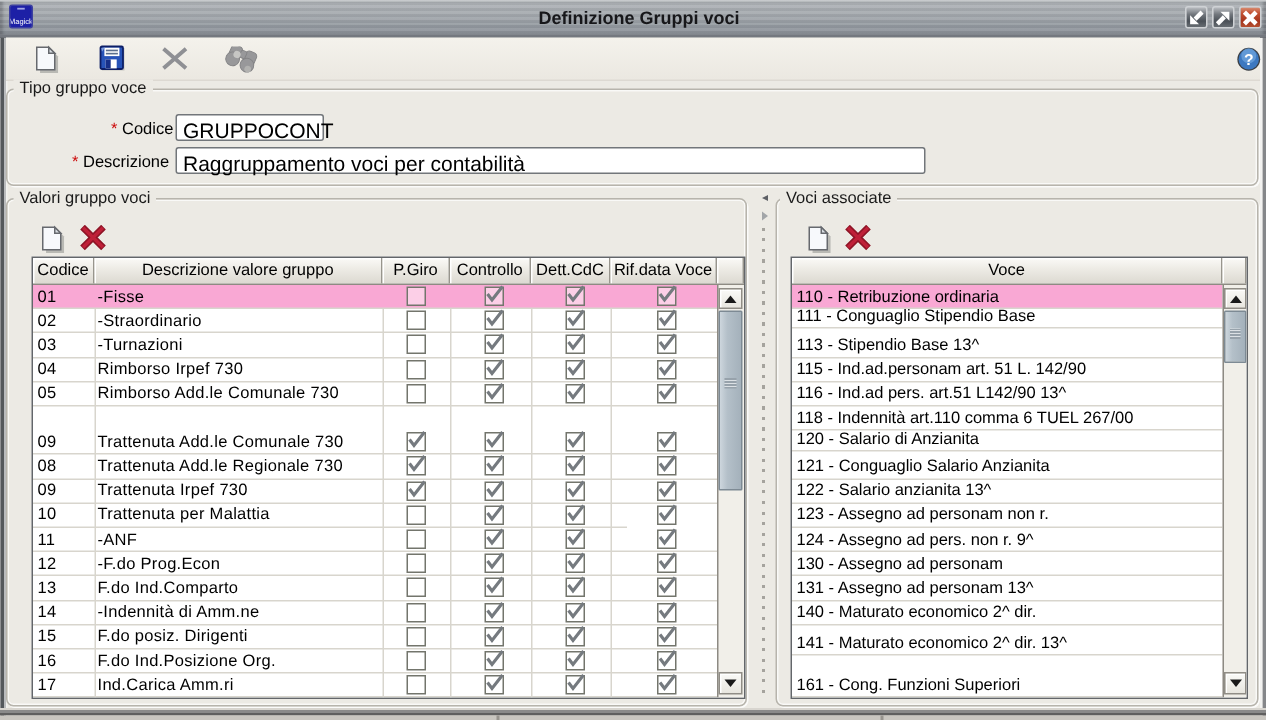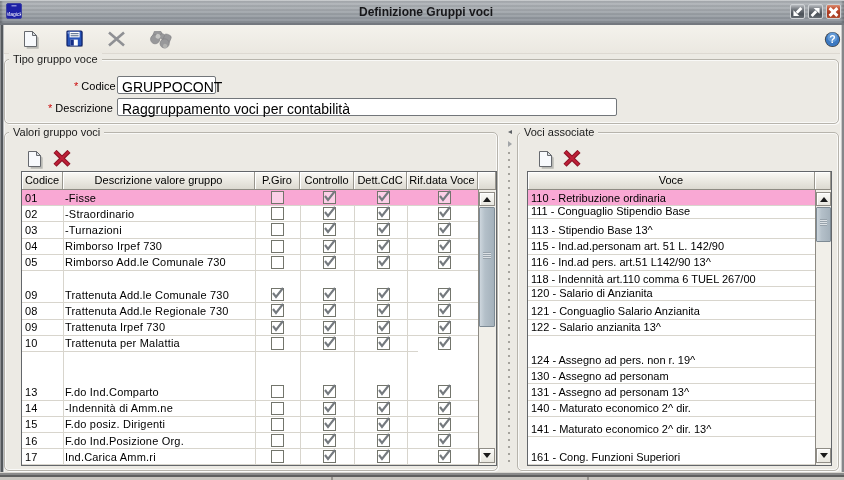--- a/index.html
+++ b/index.html
@@ -306,20 +306,54 @@
       </svg>
 <div class="cb" style="left:354.5px;top:1.0px"></div>
       <svg class="ck" style="left:353.5px;top:-2.0px" width="16" height="16" viewBox="0 0 16 16">
         <path d="M3 8 L6 12 L13 3" stroke="#757a7f" stroke-width="2.1" fill="none"></path>
       </svg>
 <div class="cb" style="left:415.5px;top:1.0px"></div>
       <svg class="ck" style="left:414.5px;top:-2.0px" width="16" height="16" viewBox="0 0 16 16">
         <path d="M3 8 L6 12 L13 3" stroke="#757a7f" stroke-width="2.1" fill="none"></path>
       </svg>
 </div>
+<div class="row" style="left:0;top:180.0px;width:456px;height:16.2px">
+<span class="rtxt" style="left:3px">11</span>
+<span class="rtxt" style="left:43px">-ANF</span>
+<div class="cb" style="left:249.0px;top:1.0px"></div>
+<div class="cb" style="left:301.0px;top:1.0px"></div>
+      <svg class="ck" style="left:300.0px;top:-2.0px" width="16" height="16" viewBox="0 0 16 16">
+        <path d="M3 8 L6 12 L13 3" stroke="#757a7f" stroke-width="2.1" fill="none"></path>
+      </svg>
+<div class="cb" style="left:354.5px;top:1.0px"></div>
+      <svg class="ck" style="left:353.5px;top:-2.0px" width="16" height="16" viewBox="0 0 16 16">
+        <path d="M3 8 L6 12 L13 3" stroke="#757a7f" stroke-width="2.1" fill="none"></path>
+      </svg>
+<div class="cb" style="left:415.5px;top:1.0px"></div>
+      <svg class="ck" style="left:414.5px;top:-2.0px" width="16" height="16" viewBox="0 0 16 16">
+        <path d="M3 8 L6 12 L13 3" stroke="#757a7f" stroke-width="2.1" fill="none"></path>
+      </svg>
+</div>
+<div class="row" style="left:0;top:196.2px;width:456px;height:16.2px">
+<span class="rtxt" style="left:3px">12</span>
+<span class="rtxt" style="left:43px">-F.do Prog.Econ</span>
+<div class="cb" style="left:249.0px;top:1.0px"></div>
+<div class="cb" style="left:301.0px;top:1.0px"></div>
+      <svg class="ck" style="left:300.0px;top:-2.0px" width="16" height="16" viewBox="0 0 16 16">
+        <path d="M3 8 L6 12 L13 3" stroke="#757a7f" stroke-width="2.1" fill="none"></path>
+      </svg>
+<div class="cb" style="left:354.5px;top:1.0px"></div>
+      <svg class="ck" style="left:353.5px;top:-2.0px" width="16" height="16" viewBox="0 0 16 16">
+        <path d="M3 8 L6 12 L13 3" stroke="#757a7f" stroke-width="2.1" fill="none"></path>
+      </svg>
+<div class="cb" style="left:415.5px;top:1.0px"></div>
+      <svg class="ck" style="left:414.5px;top:-2.0px" width="16" height="16" viewBox="0 0 16 16">
+        <path d="M3 8 L6 12 L13 3" stroke="#757a7f" stroke-width="2.1" fill="none"></path>
+      </svg>
+</div>
 <div class="row" style="left:0;top:212.4px;width:456px;height:16.2px">
 <span class="rtxt" style="left:3px">13</span>
 <span class="rtxt" style="left:43px">F.do Ind.Comparto</span>
 <div class="cb" style="left:249.0px;top:1.0px"></div>
 <div class="cb" style="left:301.0px;top:1.0px"></div>
       <svg class="ck" style="left:300.0px;top:-2.0px" width="16" height="16" viewBox="0 0 16 16">
         <path d="M3 8 L6 12 L13 3" stroke="#757a7f" stroke-width="2.1" fill="none"></path>
       </svg>
 <div class="cb" style="left:354.5px;top:1.0px"></div>
       <svg class="ck" style="left:353.5px;top:-2.0px" width="16" height="16" viewBox="0 0 16 16">
@@ -433,22 +467,25 @@
 </div>
 <div class="row" style="left:0;top:113px;width:287px;height:16.2px">
 <span class="rtxt2" style="left:3px">120 - Salario di Anzianita</span>
 </div>
 <div class="row" style="left:0;top:131.4px;width:287px;height:16.2px">
 <span class="rtxt2" style="left:3px">121 - Conguaglio Salario Anzianita</span>
 </div>
 <div class="row" style="left:0;top:147.6px;width:287px;height:16.2px">
 <span class="rtxt2" style="left:3px">122 - Salario anzianita 13^</span>
 </div>
+<div class="row" style="left:0;top:163.8px;width:287px;height:16.2px">
+<span class="rtxt2" style="left:3px">123 - Assegno ad personam non r.</span>
+</div>
 <div class="row" style="left:0;top:180.0px;width:287px;height:16.2px">
-<span class="rtxt2" style="left:3px">124 - Assegno ad pers. non r. 19^</span>
+<span class="rtxt2" style="left:3px">124 - Assegno ad pers. non r. 9^</span>
 </div>
 <div class="row" style="left:0;top:196.2px;width:287px;height:16.2px">
 <span class="rtxt2" style="left:3px">130 - Assegno ad personam</span>
 </div>
 <div class="row" style="left:0;top:212.4px;width:287px;height:16.2px">
 <span class="rtxt2" style="left:3px">131 - Assegno ad personam 13^</span>
 </div>
 <div class="row" style="left:0;top:228.6px;width:287px;height:16.2px">
 <span class="rtxt2" style="left:3px">140 - Maturato economico 2^ dir.</span>
 </div>

